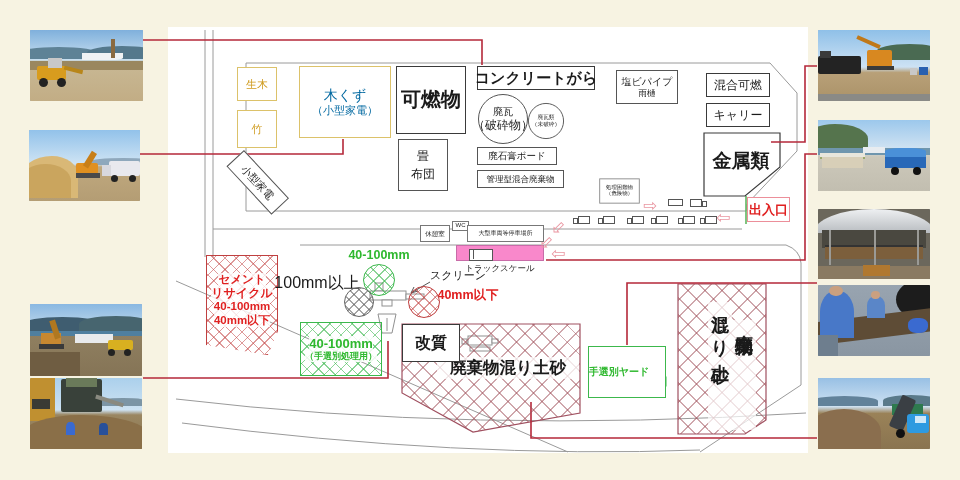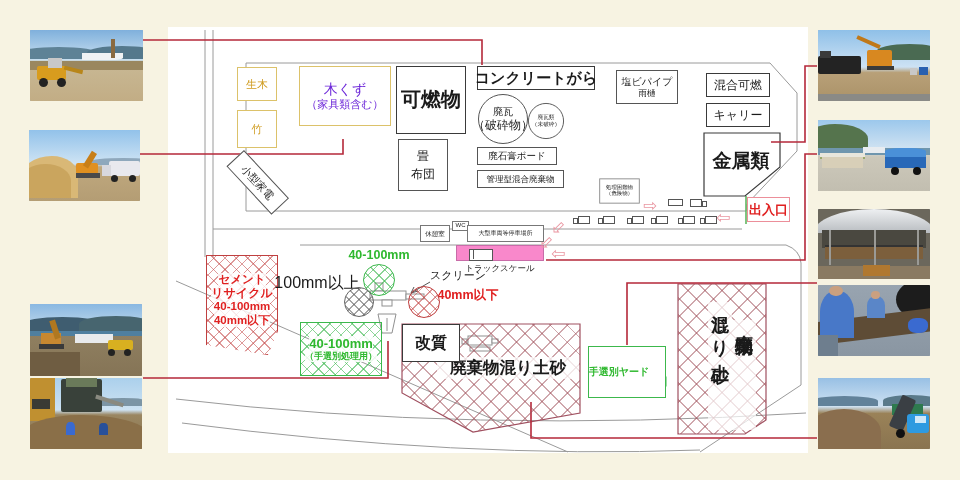--- a/index.html
+++ b/index.html
@@ -95,23 +95,23 @@
       <path d="M771,142 H805 V66 H817"></path>
       <path d="M546,260 H805 V154 H817"></path>
       <path d="M627,345 V283 H817"></path>
       <path d="M531,402 V438 H817"></path>
     </g>
   </svg>
 
   <div class="t ybd" style="left:237px;top:67px;width:40px;height:34px;font-size:11px">生木</div>
   <div class="t ybd" style="left:237px;top:110px;width:40px;height:38px;font-size:11px">竹</div>
 
-  <div class="t ybd col" style="left:299px;top:66px;width:92px;height:60px;color:#6d28d9">
+  <div class="t ybd col" style="left:299px;top:66px;width:92px;height:72px;color:#0369a1">
     <span style="font-size:14px">木くず</span>
-    <span style="font-size:11px">（家具類含む）</span>
+    <span style="font-size:11px">（小型家電）</span>
   </div>
 
   <div class="t bd w6" style="left:396px;top:66px;width:70px;height:68px;font-size:20px">可燃物</div>
 
   <div class="t bd w6" style="left:477px;top:66px;width:118px;height:24px;font-size:15px">コンクリートがら</div>
 
   <div class="t bd col circle" style="left:478px;top:94px;width:50px;height:50px;border-color:#555">
     <span style="font-size:10px">廃瓦</span>
     <span style="font-size:12px">（破砕物）</span>
   </div>

